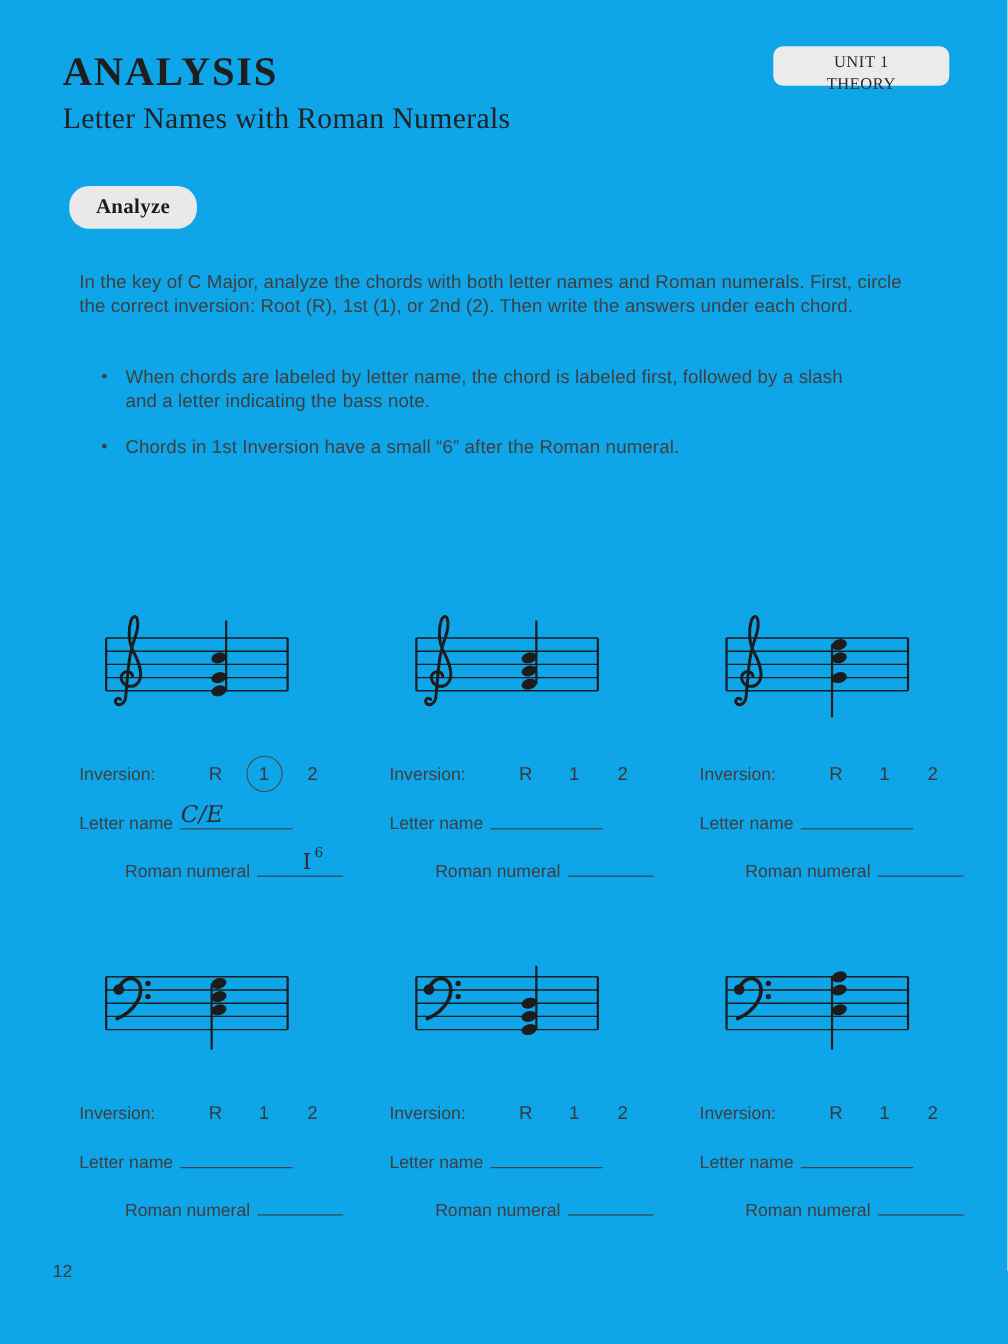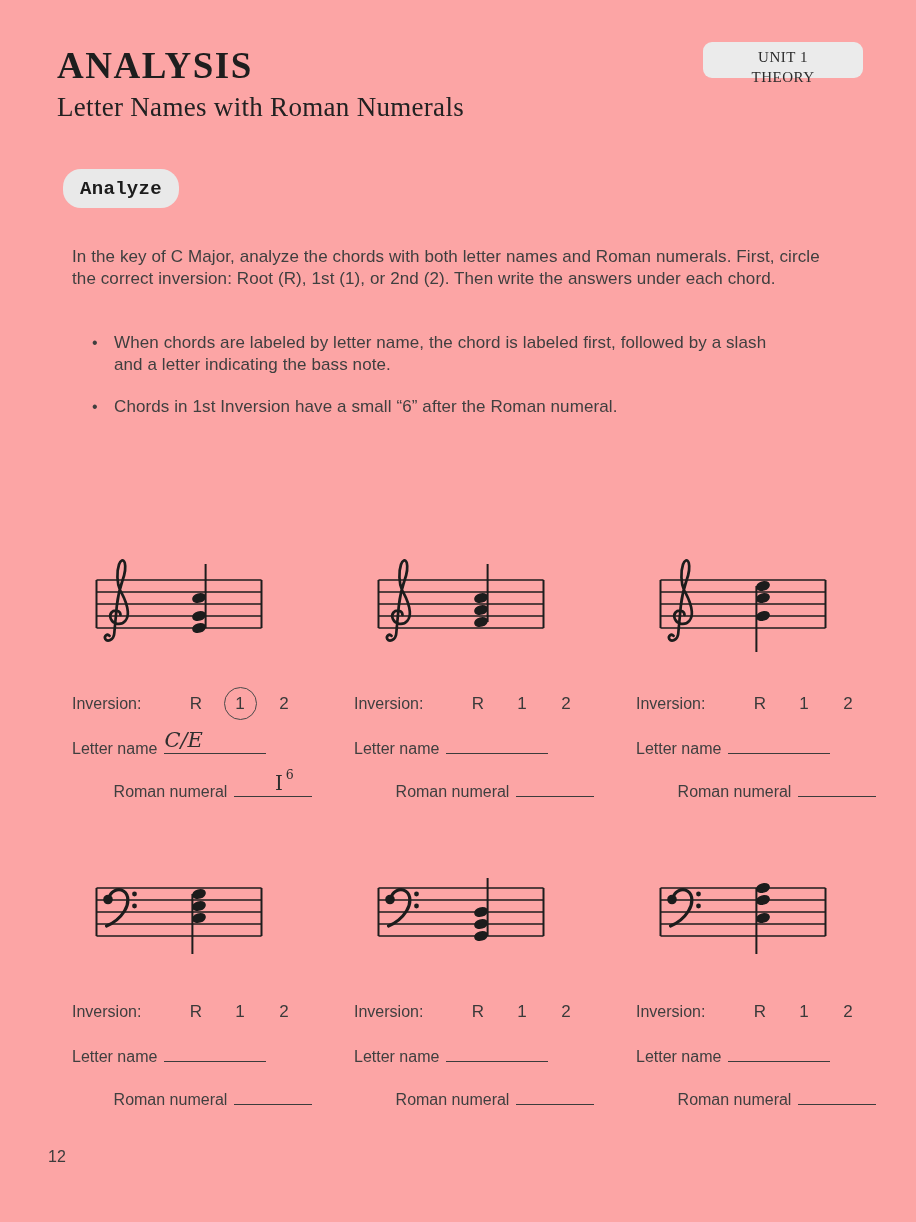--- a/index.html
+++ b/index.html
@@ -1,18 +1,18 @@
 <!DOCTYPE html>
 <html><head>
 <meta charset="utf-8">
 <style>
   * { margin:0; padding:0; box-sizing:border-box; }
   html,body { background:#fff; }
   .page {
-    position:relative; width:916px; height:1222px; background:#fca5a5;
+    position:relative; width:916px; height:1222px; background:#0ea5e9;
     font-family:"Liberation Sans", sans-serif; color:#3f3f3f; overflow:hidden;
   }
   
   .titles { position:absolute; left:57px; top:46px; }
   .title {
     font-family:"Liberation Serif", serif; font-weight:700; font-size:37px;
     letter-spacing:1.5px; color:#1e1e1e; line-height:1.1;
   }
   .subtitle {
     font-family:"Liberation Serif", serif; font-weight:400; font-size:27px;
@@ -20,21 +20,21 @@
   }
   .unit-badge {
     position:absolute; left:703px; top:42px; width:160px; height:36px;
     background:#ebebeb; border-radius:9px; text-align:center; padding-top:5px;
     font-family:"Liberation Serif", serif; font-size:15px; line-height:20px;
     color:#2b2b2b; letter-spacing:0.5px;
   }
   .analyze-badge {
     position:absolute; left:63px; top:169px; width:116px; height:39px;
     background:#e9e9e9; border-radius:18px; display:flex; align-items:center;
-    justify-content:center; font-family:Liberation Mono, monospace;
+    justify-content:center; font-family:Liberation Serif, serif;
     font-weight:700; font-size:19px; color:#1c1c1c; letter-spacing:0.3px;
   }
   
   .intro {
     position:absolute; left:72px; top:246px; width:770px;
     font-size:17px; line-height:21.5px; letter-spacing:0.1px;
   }
   .bullets { position:absolute; left:92px; top:332px; list-style:none; }
   .bullets li {
     position:relative; padding-left:22px; width:690px;

